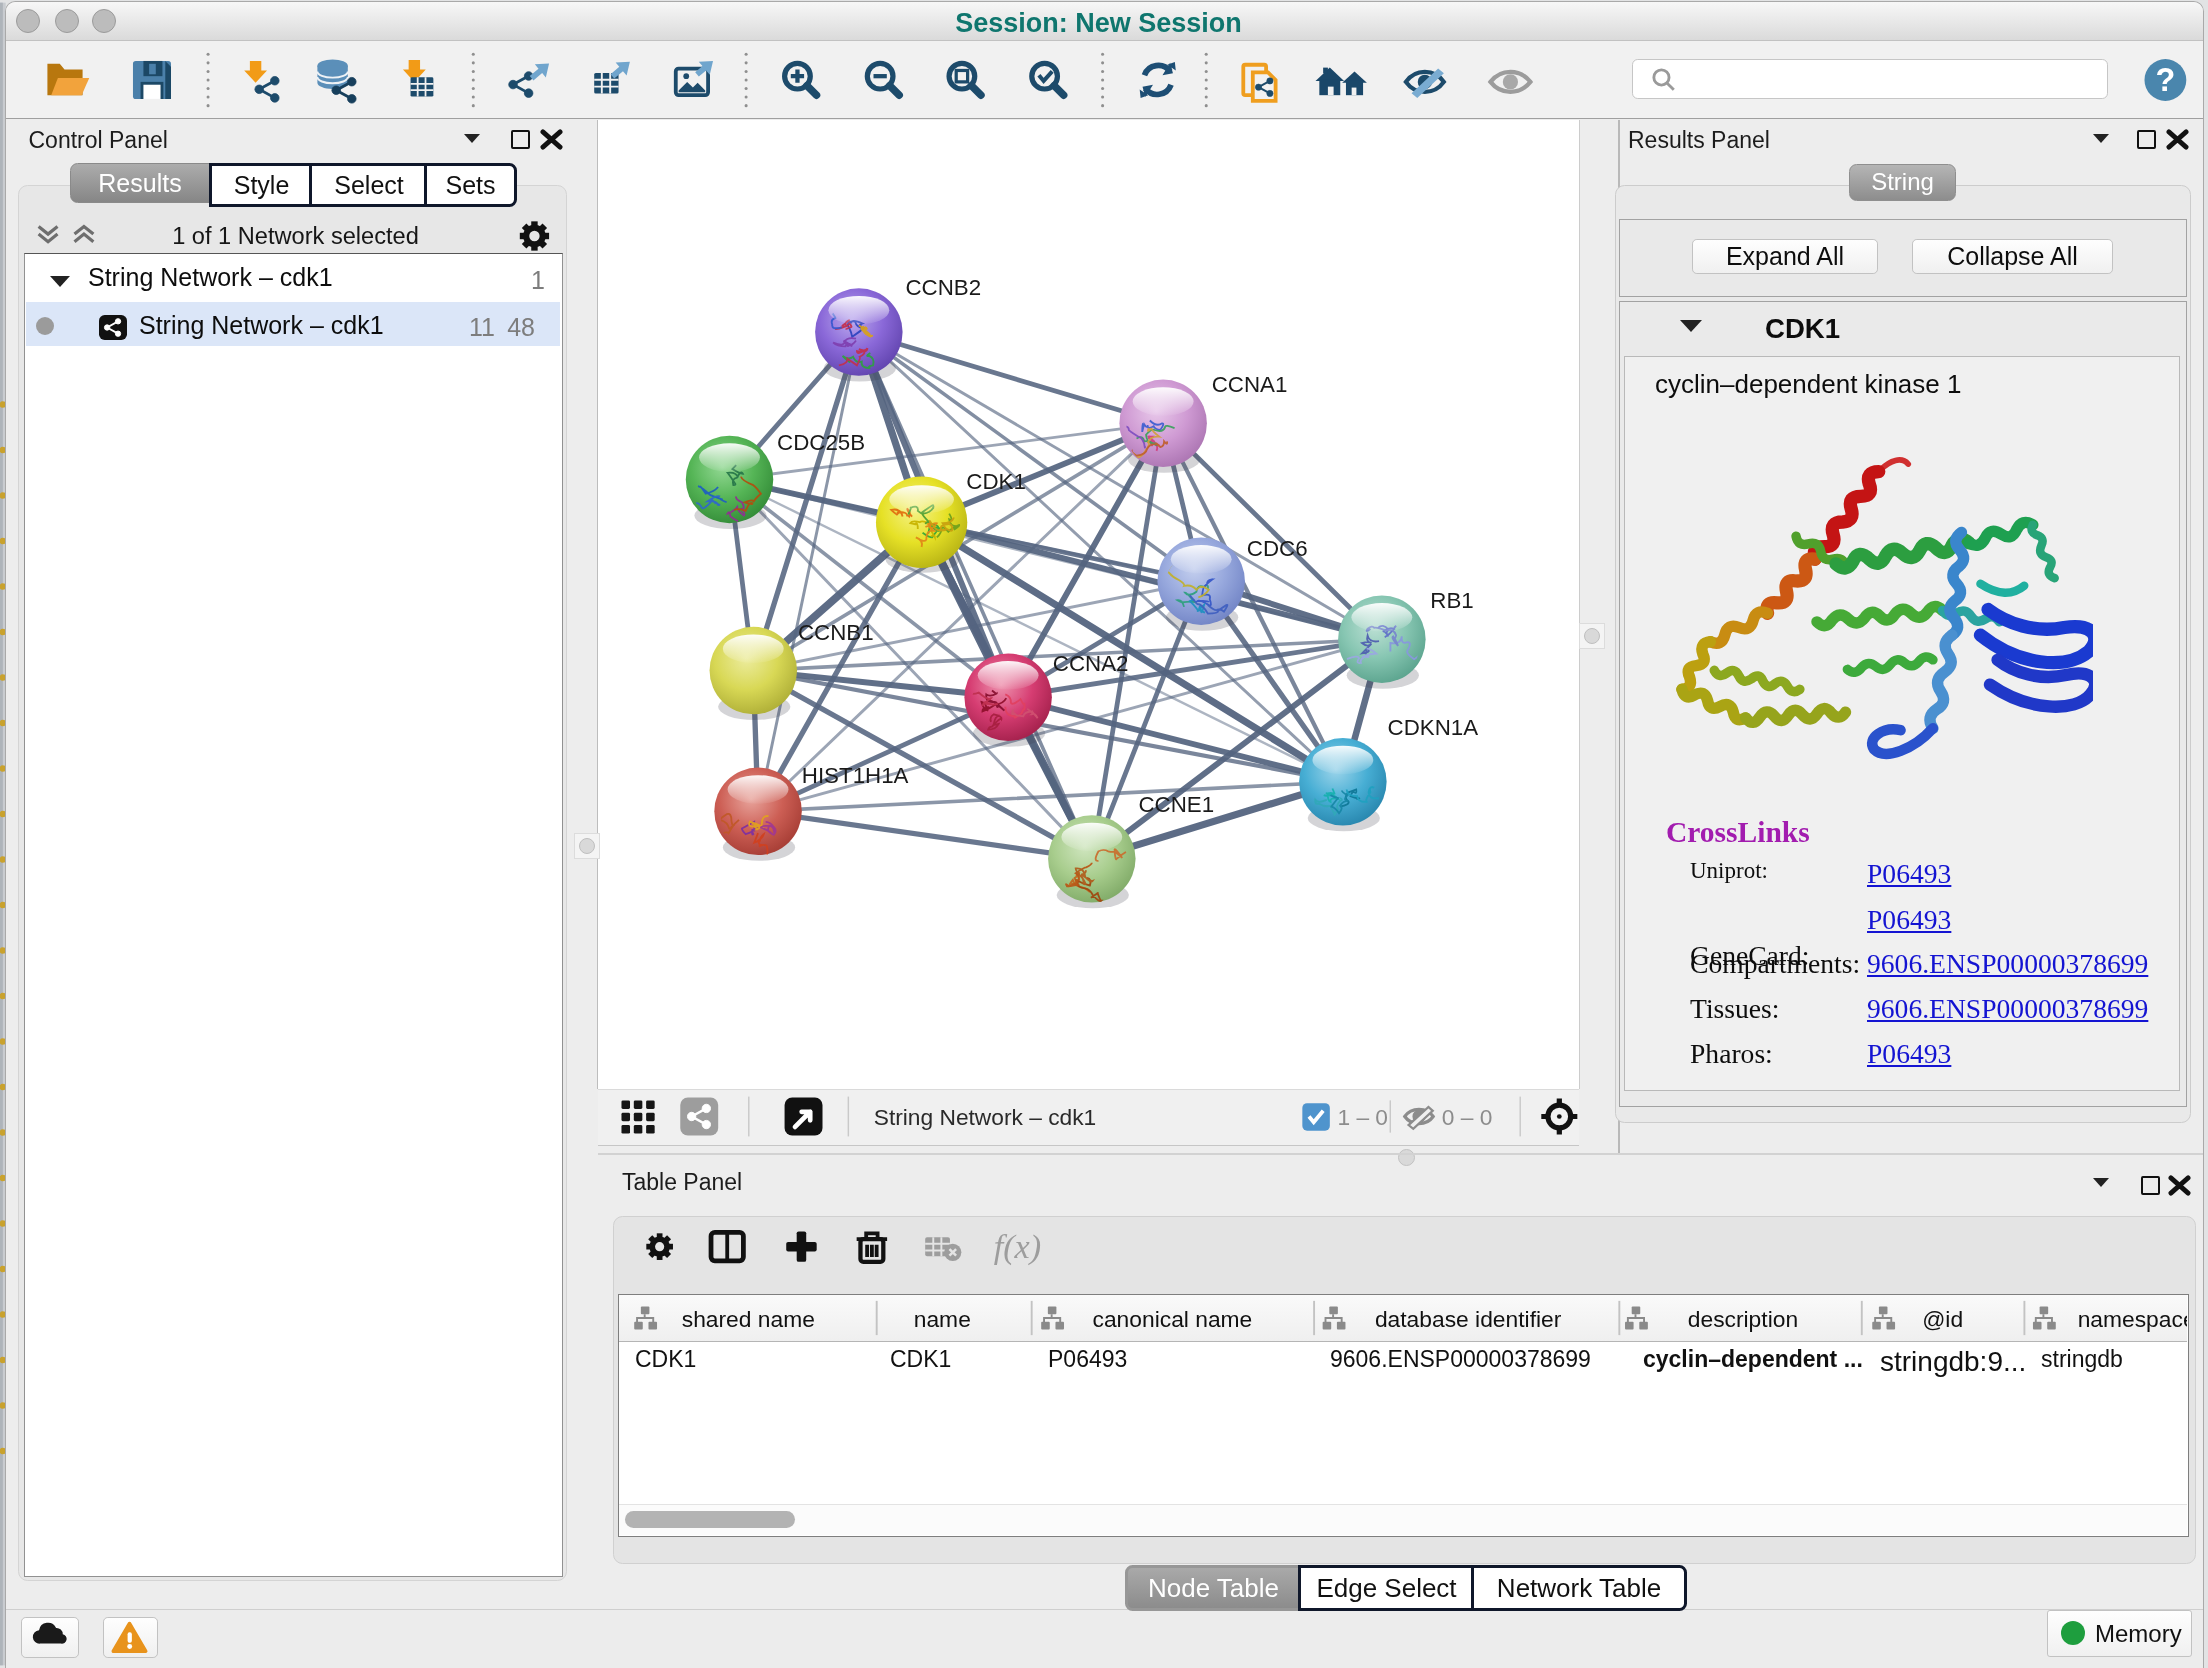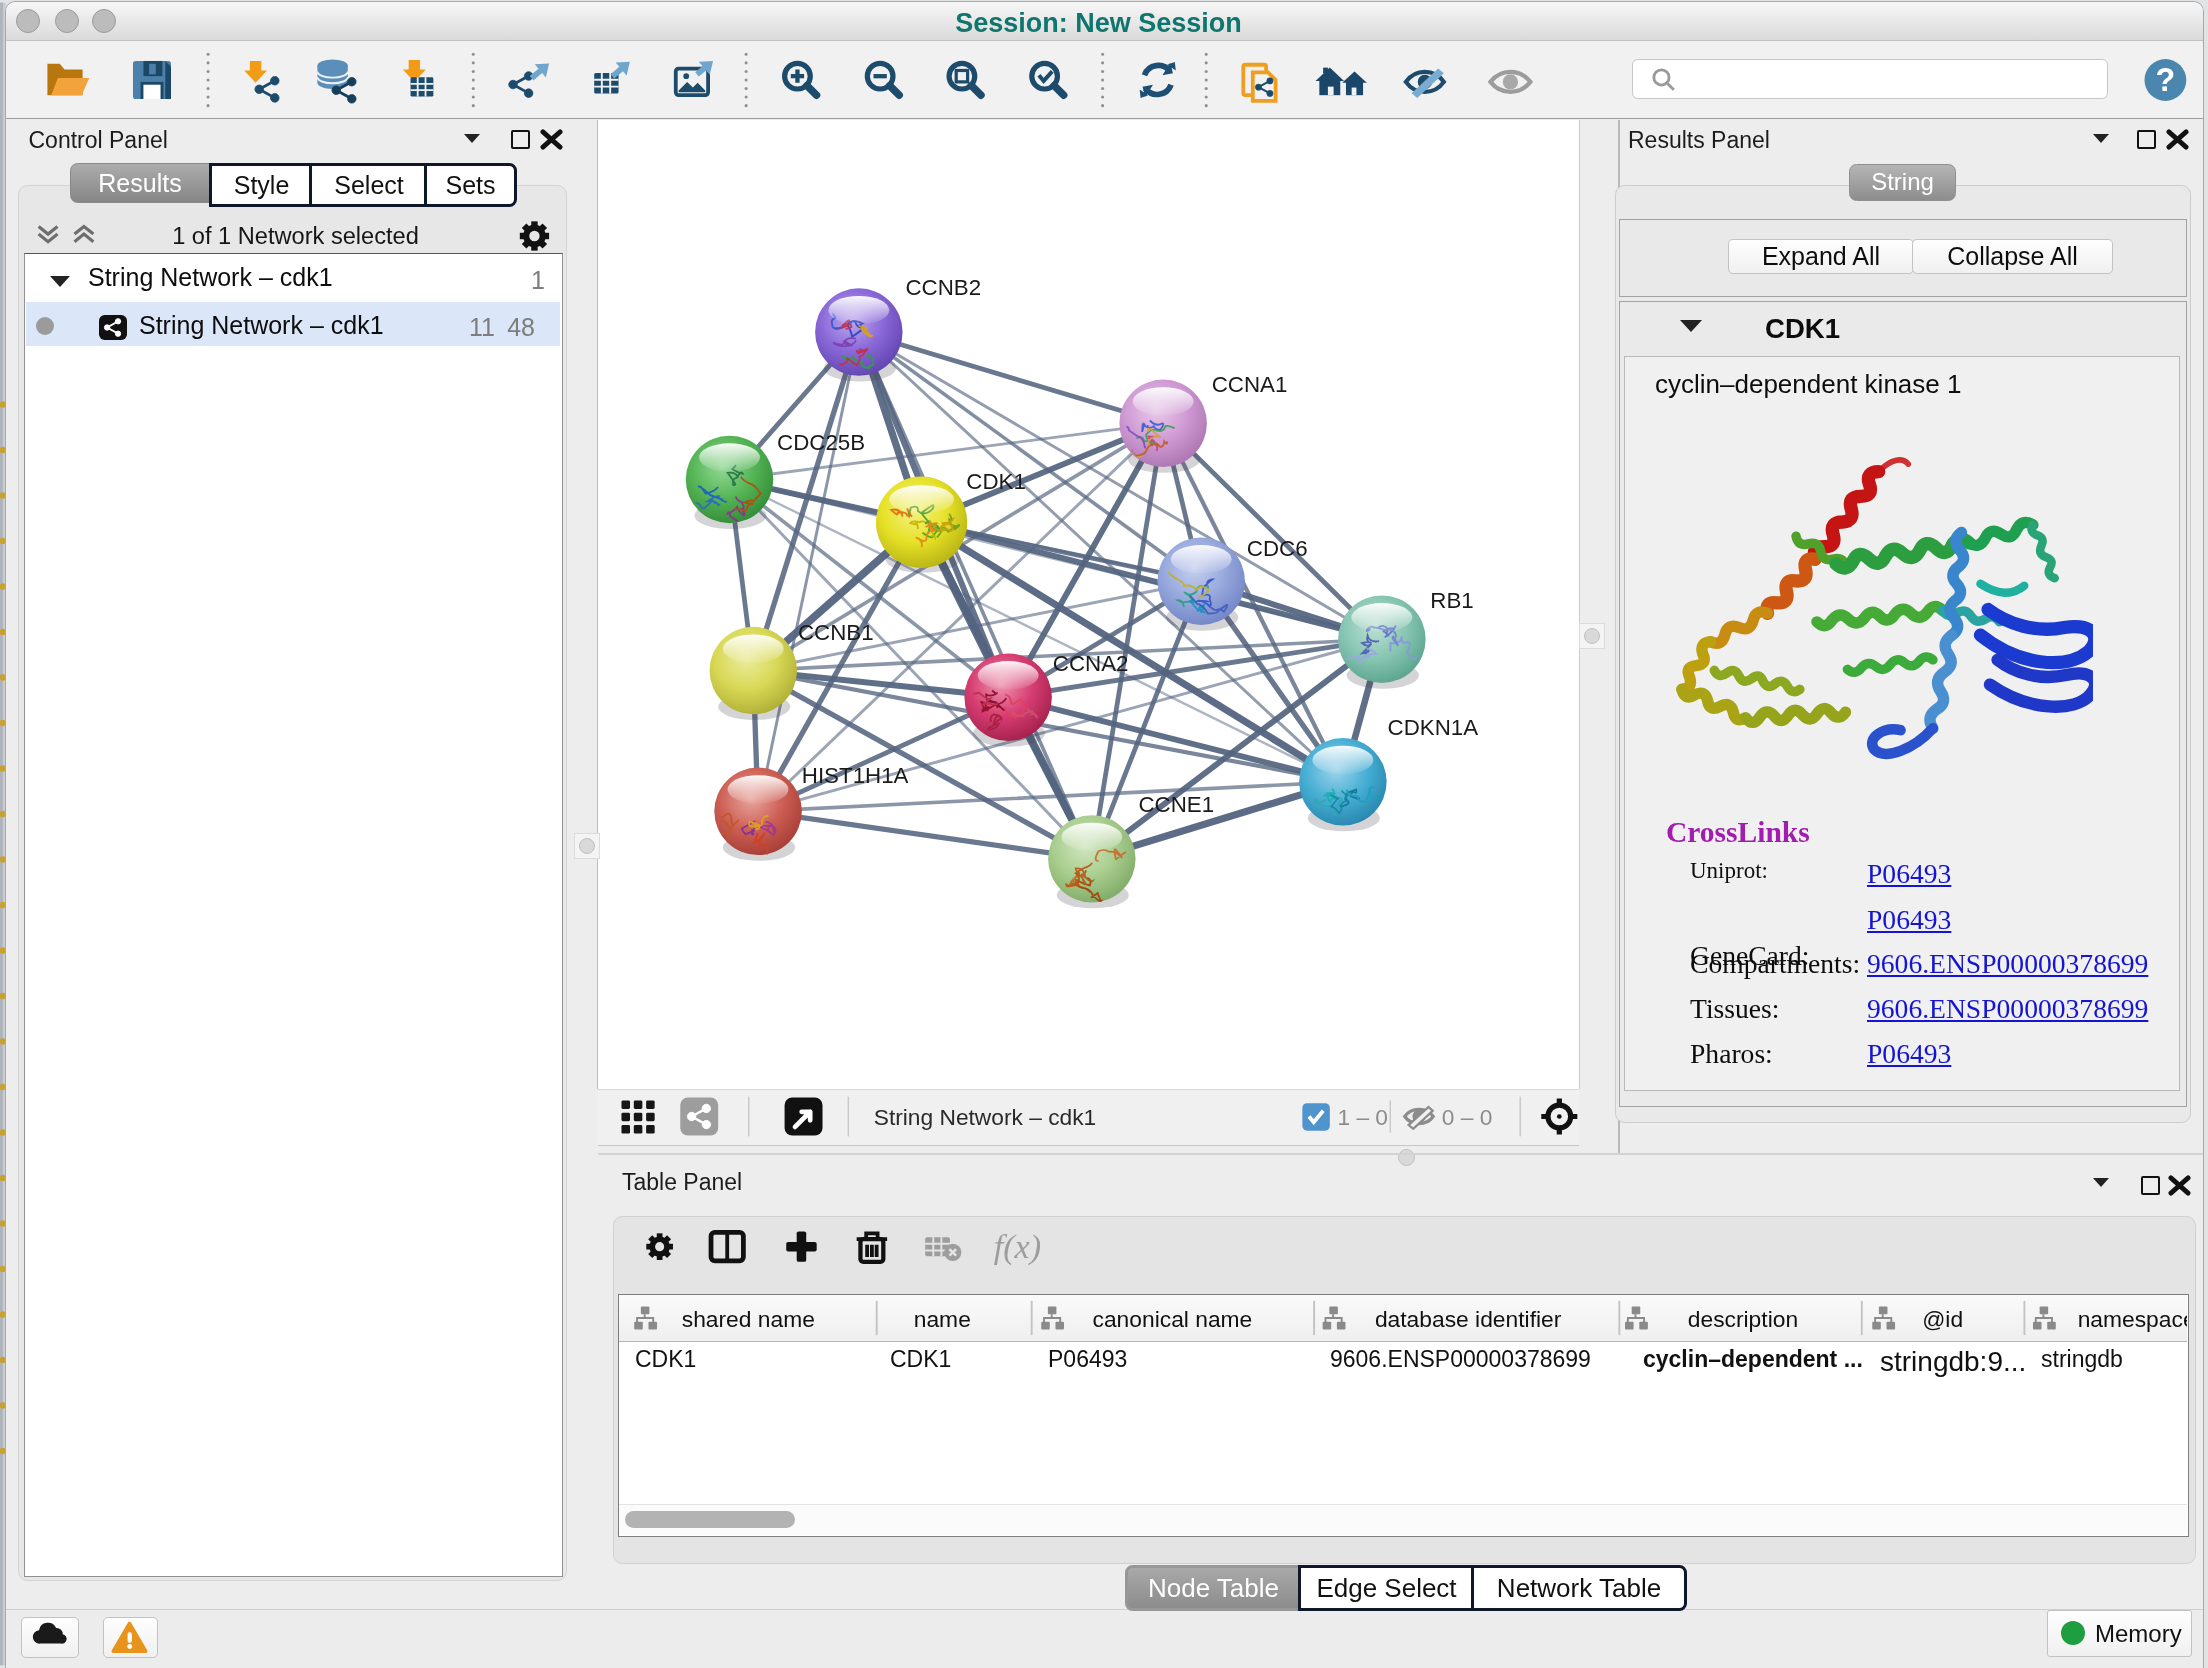--- a/index.html
+++ b/index.html
@@ -647,21 +647,21 @@
 <div class="abs" style="left:1618px;top:120px;width:1.9px;height:1034px;background:#b9b9b9;"></div>
 <div class="abs paneltitle" style="left:1628px;top:127px;">Results Panel</div>
 <div class="abs ptri" style="left:2093px;top:134px;"></div>
 <div class="abs psq" style="left:2137px;top:130px;"></div>
 <svg class="abs" style="left:2166px;top:129px;" width="23" height="21" viewBox="0 0 24 22">
     <path d="M3 3 L21 19 M21 3 L3 19" stroke="#111" stroke-width="5" stroke-linecap="round"></path>
   </svg>
 <div id="rpbox" class="abs"></div>
 <div class="abs" style="left:1849px;top:164px;width:105px;height:35px;background:linear-gradient(#b5b5b5,#8d8d8d);border:1px solid #8f8f8f;border-radius:7.6px;color:#fff;font-size:24px;text-align:center;line-height:34px;">String</div>
 <div class="abs" style="left:1619px;top:219px;width:566px;height:76px;background:#e9e9e9;border:1px solid #a2a2a2;"></div>
-<div class="abs btnw" style="left:1692px;top:239px;width:184px;height:33px;font-size:25px;text-align:center;line-height:33px;color:#0d0d0d;margin-left:36px;">Expand All</div>
+<div class="abs btnw" style="left:1692px;top:239px;width:184px;height:33px;font-size:25px;text-align:center;line-height:33px;color:#0d0d0d;">Expand All</div>
 <div class="abs btnw" style="left:1912px;top:239px;width:199px;height:33px;font-size:25px;text-align:center;line-height:33px;color:#0d0d0d;">Collapse All</div>
 <div class="abs" style="left:1619px;top:301px;width:566px;height:804px;background:#eaeaea;border:1px solid #a2a2a2;"></div>
 <div class="abs ptri" style="left:1680px;top:320px;border-left-width:11.4px;border-right-width:11.4px;border-top-width:12.4px;"></div>
 <div class="abs" style="left:1765px;top:313px;font-size:27.6px;font-weight:bold;color:#0d0d0d;">CDK1</div>
 <div class="abs" style="left:1624px;top:356px;width:554px;height:733px;background:#f0f0f0;border:1px solid #b9b9b9;"></div>
 <div class="abs" style="left:1655px;top:369px;font-size:26px;color:#0d0d0d;">cyclin–dependent kinase 1</div>
 <svg class="abs" style="left:1655px;top:445px;" width="438" height="328" viewBox="0 0 460 345" fill="none" stroke-linecap="round">
 <path d="M237 26 C247 16 259 12 266 20" stroke="#d03030" stroke-width="6"></path>
 <path d="M235 28 Q221 28 225 41 Q230 54 216 54 Q202 54 206 67 Q210 80 197 81 Q183 81 187 94 Q191 107 178 107 Q164 107 168 120" stroke="#c41414" stroke-width="14"></path>
 <path d="M168 120 Q155 118 158 131 Q161 144 148 143 Q135 141 138 154 Q141 167 128 166 Q115 164 118 177" stroke="#cc5814" stroke-width="14"></path>

